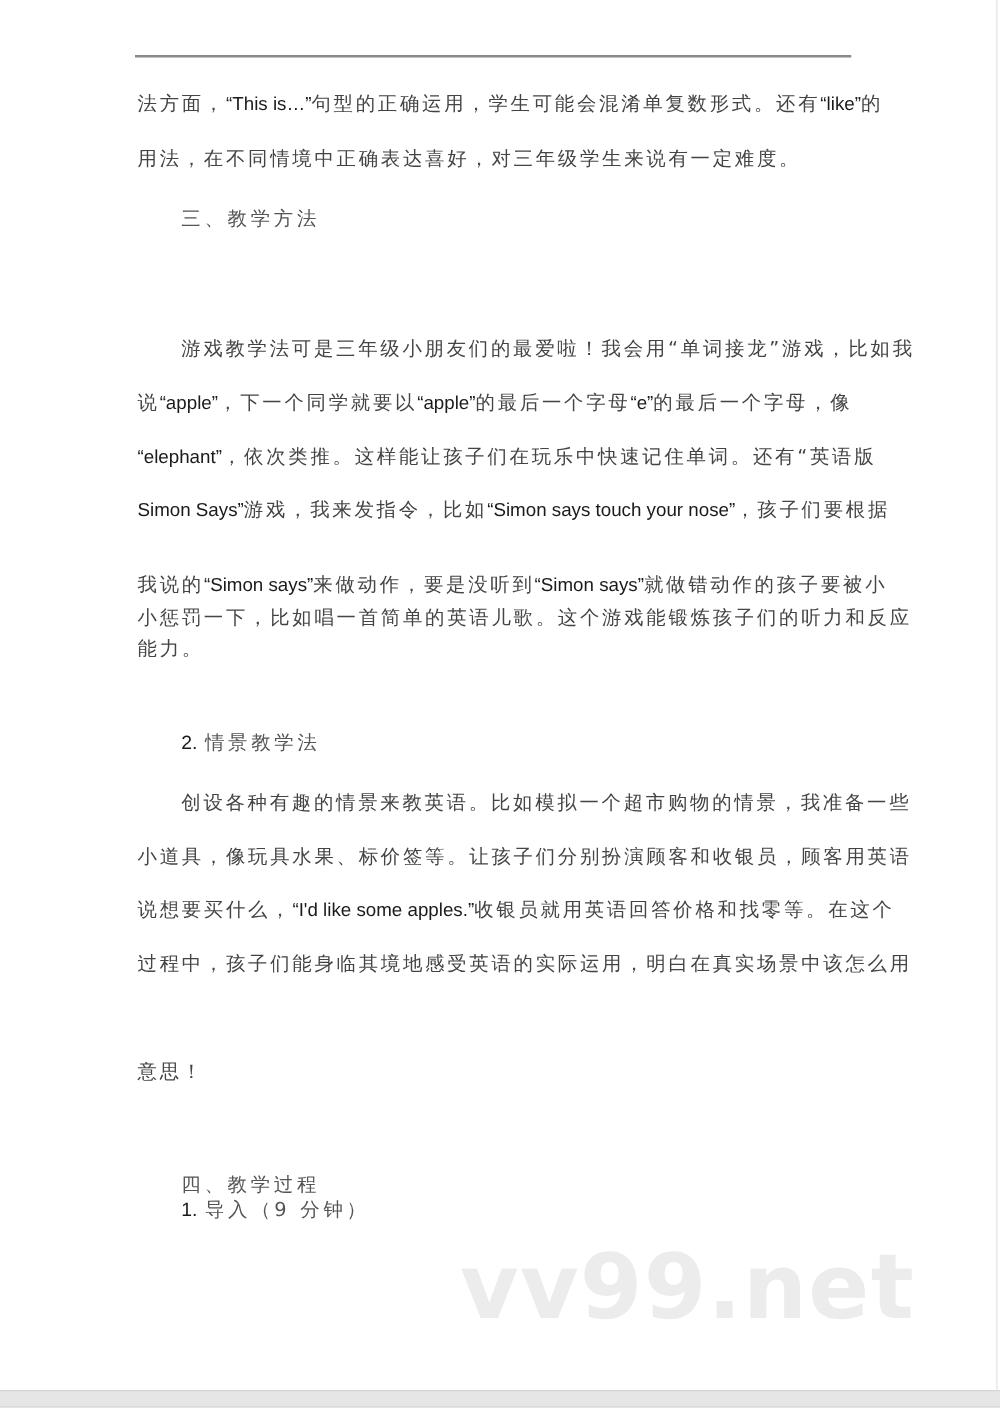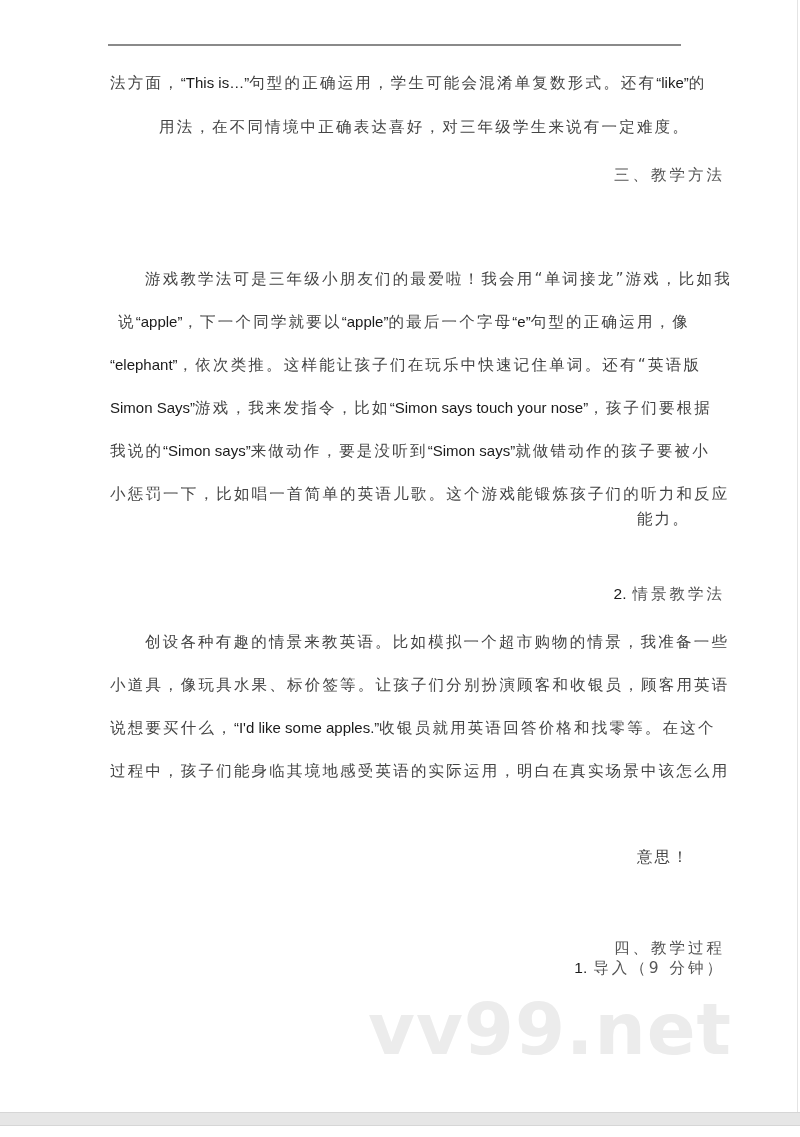--- a/index.html
+++ b/index.html
@@ -6,21 +6,20 @@
     body {
       width: 800px; height: 1137px; position: relative; overflow: hidden;
       background: #ffffff;
       font-family: "DejaVu Sans", "Liberation Sans", sans-serif;
       color: #3a3a3a;
     }
     .page {
       position: absolute; left: 0; top: 0; width: 797px; height: 1112px;
       background: #ffffff;
       border-right: 1px solid #e4e4e4;
-      text-align: right;
     }
     .header-rule {
       position: absolute; left: 108px; top: 44px; width: 573px; height: 2px;
       background: #8a8a8a;
     }
     .line {
       position: absolute; left: 110px; width: 580px;
       font-size: 15.5px; line-height: 20px; letter-spacing: 2.2px;
       white-space: nowrap; color: #444;
     }
@@ -55,29 +54,29 @@
     <span>用法，在不同情境中正确表达喜好，对三年级学生来说有一定难度。</span>
   </div>
 
   <div class="line heading" style="top:165px">三、教学方法</div>
 
 
   <div class="line indent" style="top:269px">
     <span>游戏教学法可是三年级小朋友们的最爱啦！我会用“单词接龙”游戏，比如我</span>
   </div>
   <div class="line" style="top:312px">
-    <span>说</span><span class="en">“apple”</span><span>，下一个同学就要以</span><span class="en">“apple”</span><span>的最后一个字母</span><span class="en">“e”</span><span>句型的正确运用，像</span>
+    <span>说</span><span class="en">“apple”</span><span>，下一个同学就要以</span><span class="en">“apple”</span><span>的最后一个字母</span><span class="en">“e”</span><span>的最后一个字母，像</span>
   </div>
   <div class="line" style="top:355px">
     <span class="en">“elephant”</span><span>，依次类推。这样能让孩子们在玩乐中快速记住单词。还有“英语版</span>
   </div>
   <div class="line" style="top:398px">
     <span class="en">Simon Says”</span><span>游戏，我来发指令，比如</span><span class="en">“Simon says touch your nose”</span><span>，孩子们要根据</span>
   </div>
-  <div class="line" style="top:441px">
+  <div class="line" style="top:458px">
     <span>我说的</span><span class="en">“Simon says”</span><span>来做动作，要是没听到</span><span class="en">“Simon says”</span><span>就做错动作的孩子要被小</span>
   </div>
   <div class="line" style="top:484px">
     <span>小惩罚一下，比如唱一首简单的英语儿歌。这个游戏能锻炼孩子们的听力和反应</span>
   </div>
   <div class="line" style="top:509px">
     <span>能力。</span>
   </div>
 
   <div class="line heading" style="top:584px">

